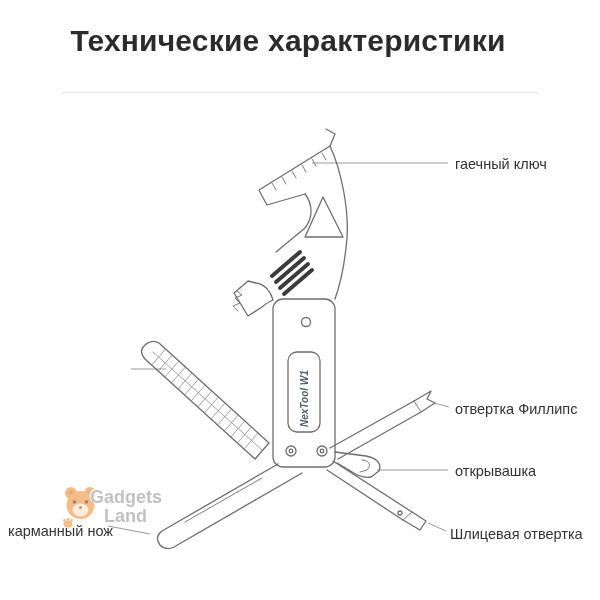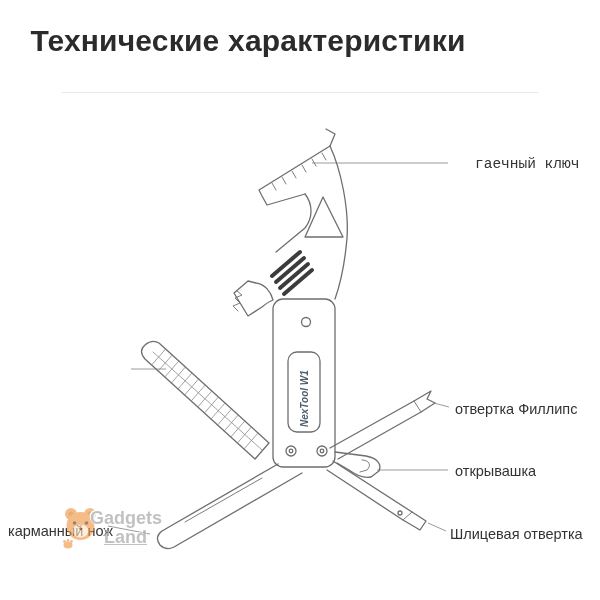--- a/index.html
+++ b/index.html
@@ -2,42 +2,41 @@
 <html><head>
 <meta charset="utf-8">
 <style>
   html,body{margin:0;padding:0;background:#fff;}
   .canvas{
     position:relative;width:600px;height:600px;background:#ffffff;overflow:hidden;
     font-family:"Liberation Sans",sans-serif;color:#2e2e2e;
   }
   .title{
     position:absolute;top:24px;left:0;width:496px;text-align:center;
-    font-size:30px;font-weight:700;letter-spacing:0.2px;color:#2b2b2b;margin:0;
+    font-size:30px;font-weight:700;letter-spacing:0.2px;color:#2b2b2b;margin:0;padding-left:40px;
   }
   .divider{
     position:absolute;top:92px;left:62px;width:476px;height:1px;background:#e9e9e9;
   }
   .illustration{position:absolute;left:0;top:0;}
   .part-label{
     position:absolute;font-size:14.5px;color:#333;line-height:20px;white-space:nowrap;
   }
   .part-label.wrap{white-space:normal;width:128px;}
   .watermark{
-    position:absolute;left:60px;top:504px;width:130px;height:56px;opacity:0.62;
+    position:absolute;left:60px;top:483px;width:130px;height:56px;opacity:0.62;
   }
   .watermark .wm-icon{position:absolute;left:0;top:0;}
   .wm-text1{
     position:absolute;left:30px;top:4px;font-size:18px;font-weight:700;color:#9c9c9c;
     text-shadow:0 0 2px #fff,1px 1px 0 #fff,-1px -1px 0 #fff;
   }
   .wm-text2{
     position:absolute;left:44px;top:23px;font-size:18px;font-weight:700;color:#9c9c9c;
     text-shadow:0 0 2px #fff,1px 1px 0 #fff,-1px -1px 0 #fff;
-    text-decoration:underline;
   }
 </style>
 </head>
 <body>
 
 <div class="canvas">
 
   <h1 class="title">Технические характеристики</h1>
   <div class="divider"></div>
 
@@ -128,21 +127,21 @@
         <circle cx="291" cy="451" r="5"></circle>
         <circle cx="322" cy="451" r="5"></circle>
         <circle cx="291" cy="451" r="1.8"></circle>
         <circle cx="322" cy="451" r="1.8"></circle>
       </g>
     </g>
 
     <text transform="translate(308,427) rotate(-90)" x="0" y="0" font-family="Liberation Sans, sans-serif" font-size="10" font-style="italic" font-weight="700" fill="#4f5f6e">NexTool W1</text>
   </svg>
 
-  <div class="part-label" style="left:475px;top:154px;font-family:Liberation Mono, monospace;">гаечный ключ</div>
+  <div class="part-label" style="left:455px;top:154px;">гаечный ключ</div>
   <div class="part-label" style="left:455px;top:399px;">отвертка Филлипс</div>
   <div class="part-label" style="left:450px;top:524px;">Шлицевая отвертка</div>
   <div class="part-label" style="left:455px;top:461px;">открывашка</div>
   <div class="part-label" style="left:8px;top:521px;">карманный нож</div>
 
   <div class="watermark">
     <svg class="wm-icon" width="42" height="46" viewBox="0 0 42 46">
       <circle cx="11" cy="10" r="6" fill="#ef9440"></circle>
       <circle cx="30" cy="10" r="6" fill="#ef9440"></circle>
       <circle cx="11" cy="10" r="2.5" fill="#d97b28"></circle>

